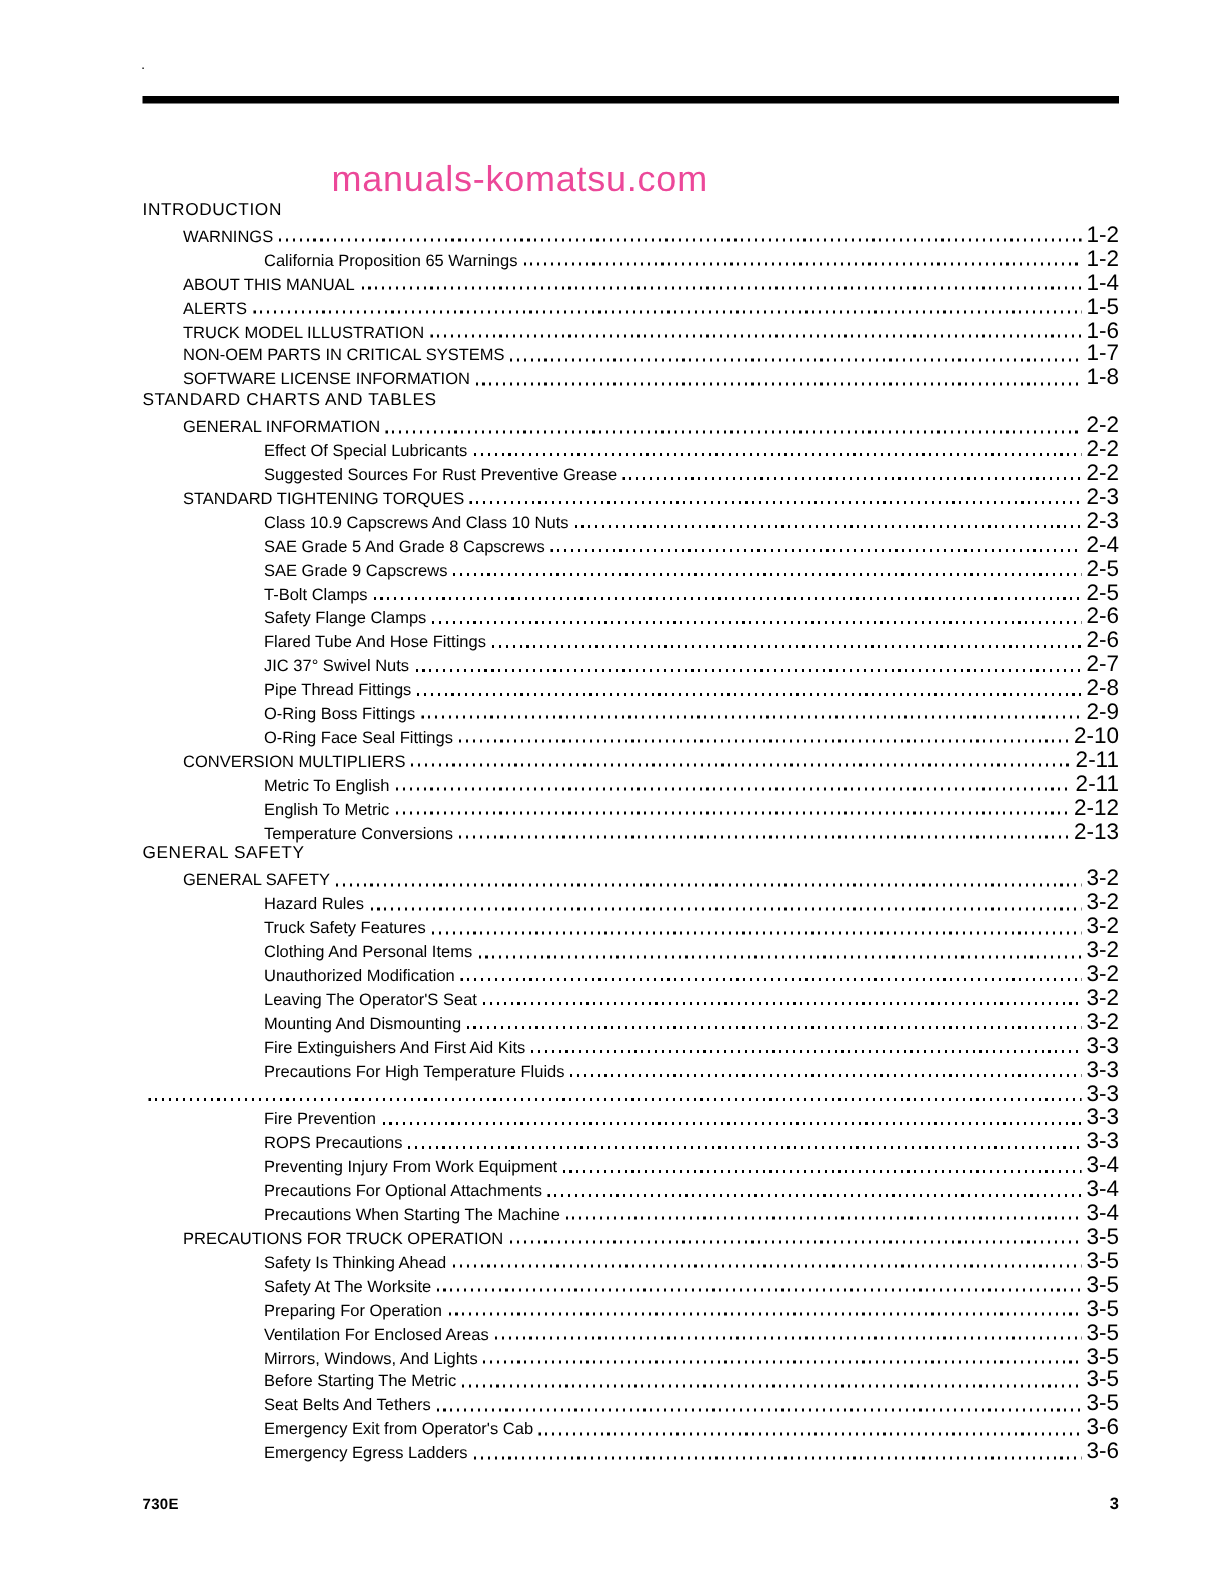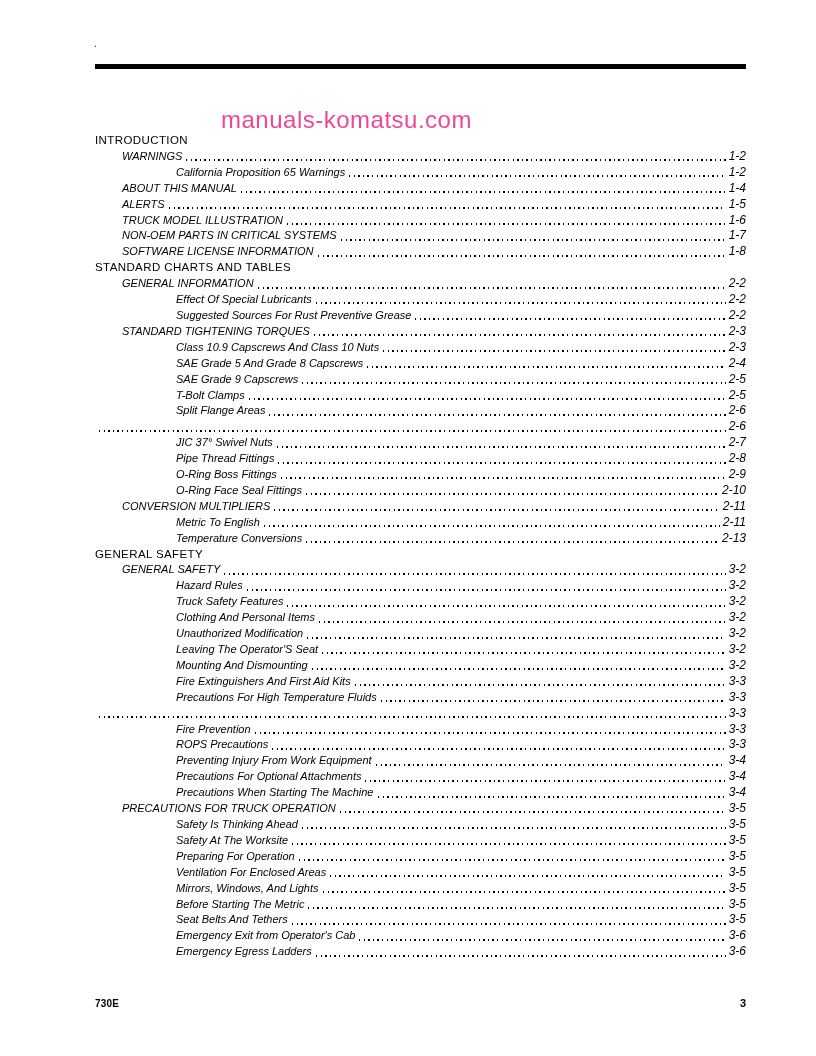--- a/index.html
+++ b/index.html
@@ -33,34 +33,34 @@
     position: absolute; left: 95px; top: 97px; right: 70px; margin-top: 36px;
   }
   .toc-row {
     height: 15.92px; line-height: 15.92px;
     display: flex; align-items: baseline;
     white-space: nowrap;
   }
   .toc-heading {
     font-size: 11.5px; letter-spacing: 0.4px;
   }
-  .toc-entry { font-size: 11px; font-style: italic; }
+  .toc-entry { font-size: 11px; }
   .toc-entry.level-1 .toc-label { padding-left: 27px; }
   .toc-entry.level-2 .toc-label { padding-left: 81px; }
   .toc-label { flex: 0 0 auto; }
   .dot-leader {
     flex: 1 1 auto;
     align-self: flex-end;
     height: 2px;
     margin: 0 3px 3.5px 4px;
     background-image: repeating-linear-gradient(to right, #000 0 1.4px, transparent 1.4px 4.6px);
     background-repeat: repeat-x;
     background-position: left bottom;
   }
-  .toc-page { flex: 0 0 auto; font-size: 12px; }
+  .toc-page { flex: 0 0 auto; font-size: 15px; }
 
   .footer {
     position: absolute; left: 95px; right: 70px; top: 997px;
     display: flex; justify-content: space-between; align-items: baseline;
   }
   .footer-model { font-size: 10px; font-weight: bold; letter-spacing: 0.2px; }
   .footer-page { font-size: 11px; font-weight: bold; }
 </style>
 </head>
 <body>
@@ -149,25 +149,26 @@
     <span class="toc-label">SAE Grade 9 Capscrews</span>
     <span class="dot-leader"></span>
     <span class="toc-page">2-5</span>
   </div>
       <div class="toc-row toc-entry level-2">
     <span class="toc-label">T-Bolt Clamps</span>
     <span class="dot-leader"></span>
     <span class="toc-page">2-5</span>
   </div>
       <div class="toc-row toc-entry level-2">
-    <span class="toc-label">Split Flange Areas</span>
+    <span class="toc-label">Safety Flange Clamps</span>
     <span class="dot-leader"></span>
     <span class="toc-page">2-6</span>
   </div>
       <div class="toc-row toc-entry level-2">
+    <span class="toc-label">Flared Tube And Hose Fittings</span>
     <span class="dot-leader"></span>
     <span class="toc-page">2-6</span>
   </div>
       <div class="toc-row toc-entry level-2">
     <span class="toc-label">JIC 37° Swivel Nuts</span>
     <span class="dot-leader"></span>
     <span class="toc-page">2-7</span>
   </div>
       <div class="toc-row toc-entry level-2">
     <span class="toc-label">Pipe Thread Fittings</span>
@@ -186,20 +187,25 @@
   </div>
       <div class="toc-row toc-entry level-1">
     <span class="toc-label">CONVERSION MULTIPLIERS</span>
     <span class="dot-leader"></span>
     <span class="toc-page">2-11</span>
   </div>
       <div class="toc-row toc-entry level-2">
     <span class="toc-label">Metric To English</span>
     <span class="dot-leader"></span>
     <span class="toc-page">2-11</span>
+  </div>
+      <div class="toc-row toc-entry level-2">
+    <span class="toc-label">English To Metric</span>
+    <span class="dot-leader"></span>
+    <span class="toc-page">2-12</span>
   </div>
       <div class="toc-row toc-entry level-2">
     <span class="toc-label">Temperature Conversions</span>
     <span class="dot-leader"></span>
     <span class="toc-page">2-13</span>
   </div>
       <div class="toc-row toc-heading">
     <span class="toc-label">GENERAL SAFETY</span>
   </div>
       <div class="toc-row toc-entry level-1">

